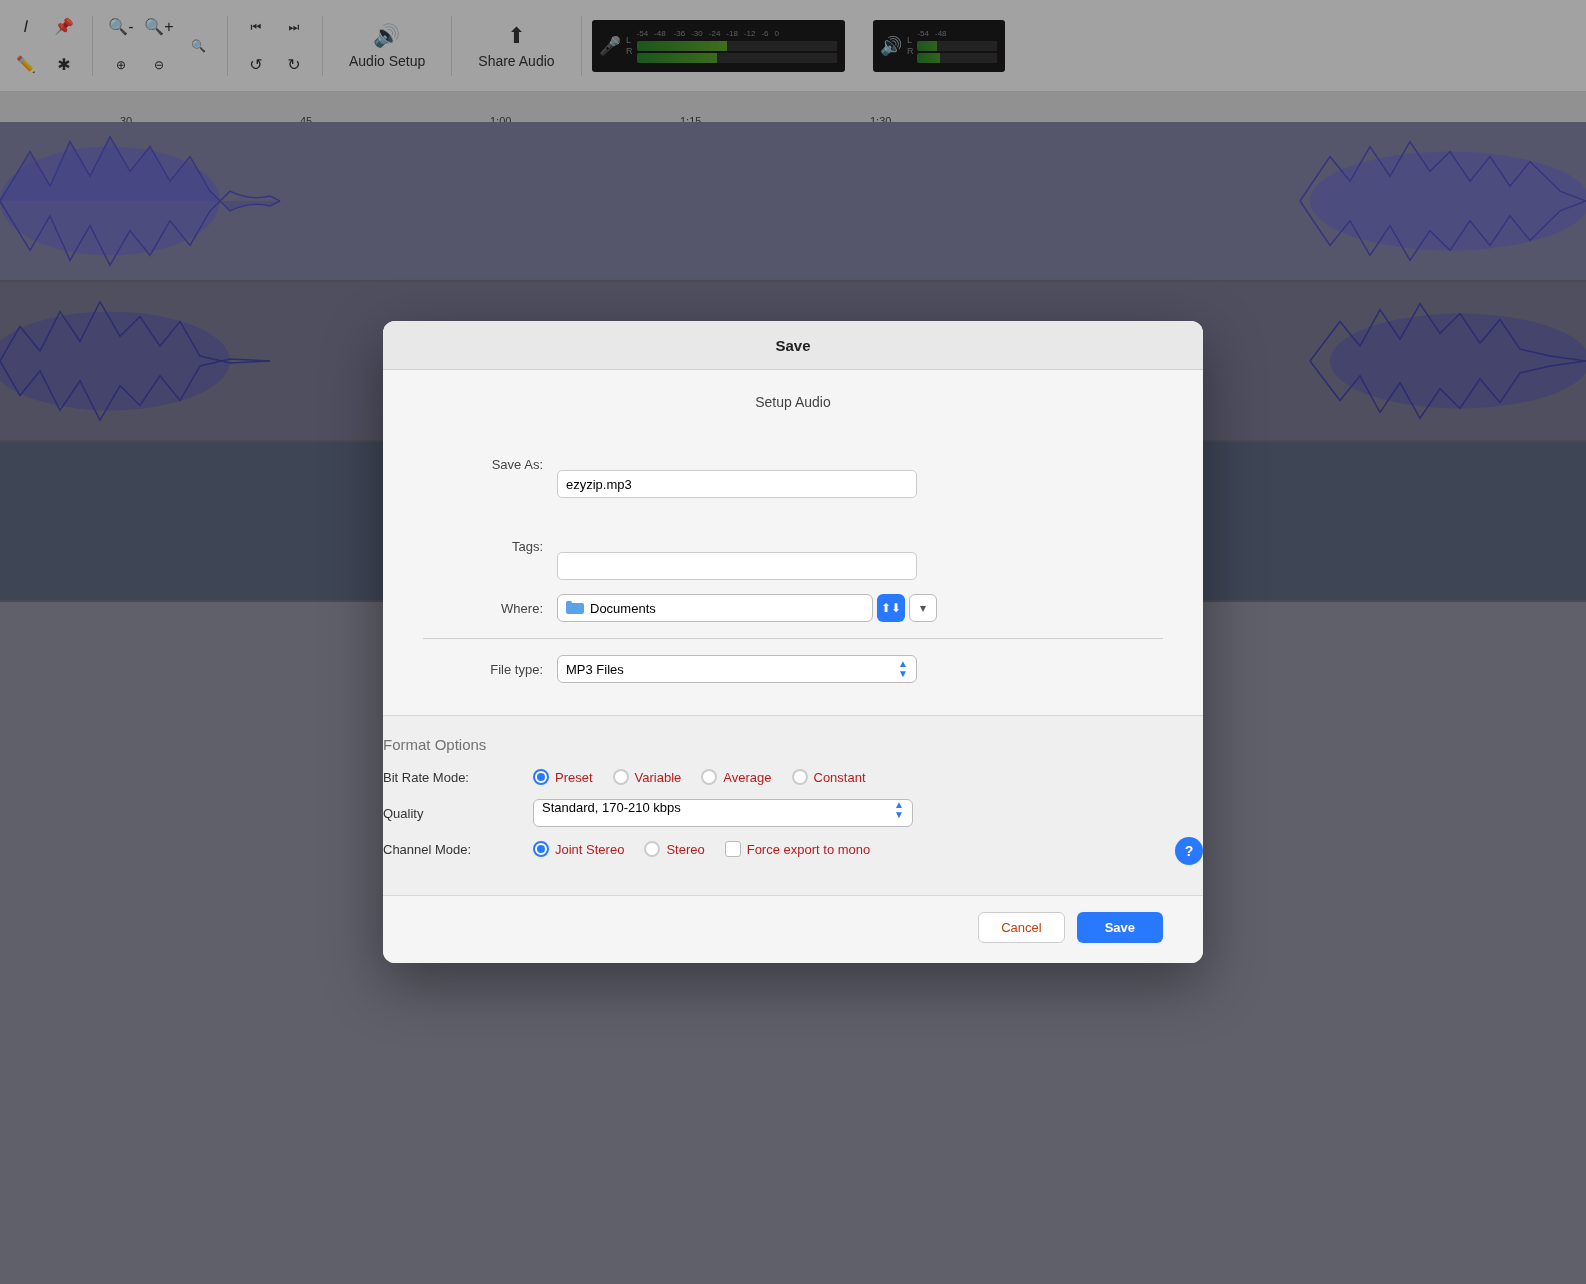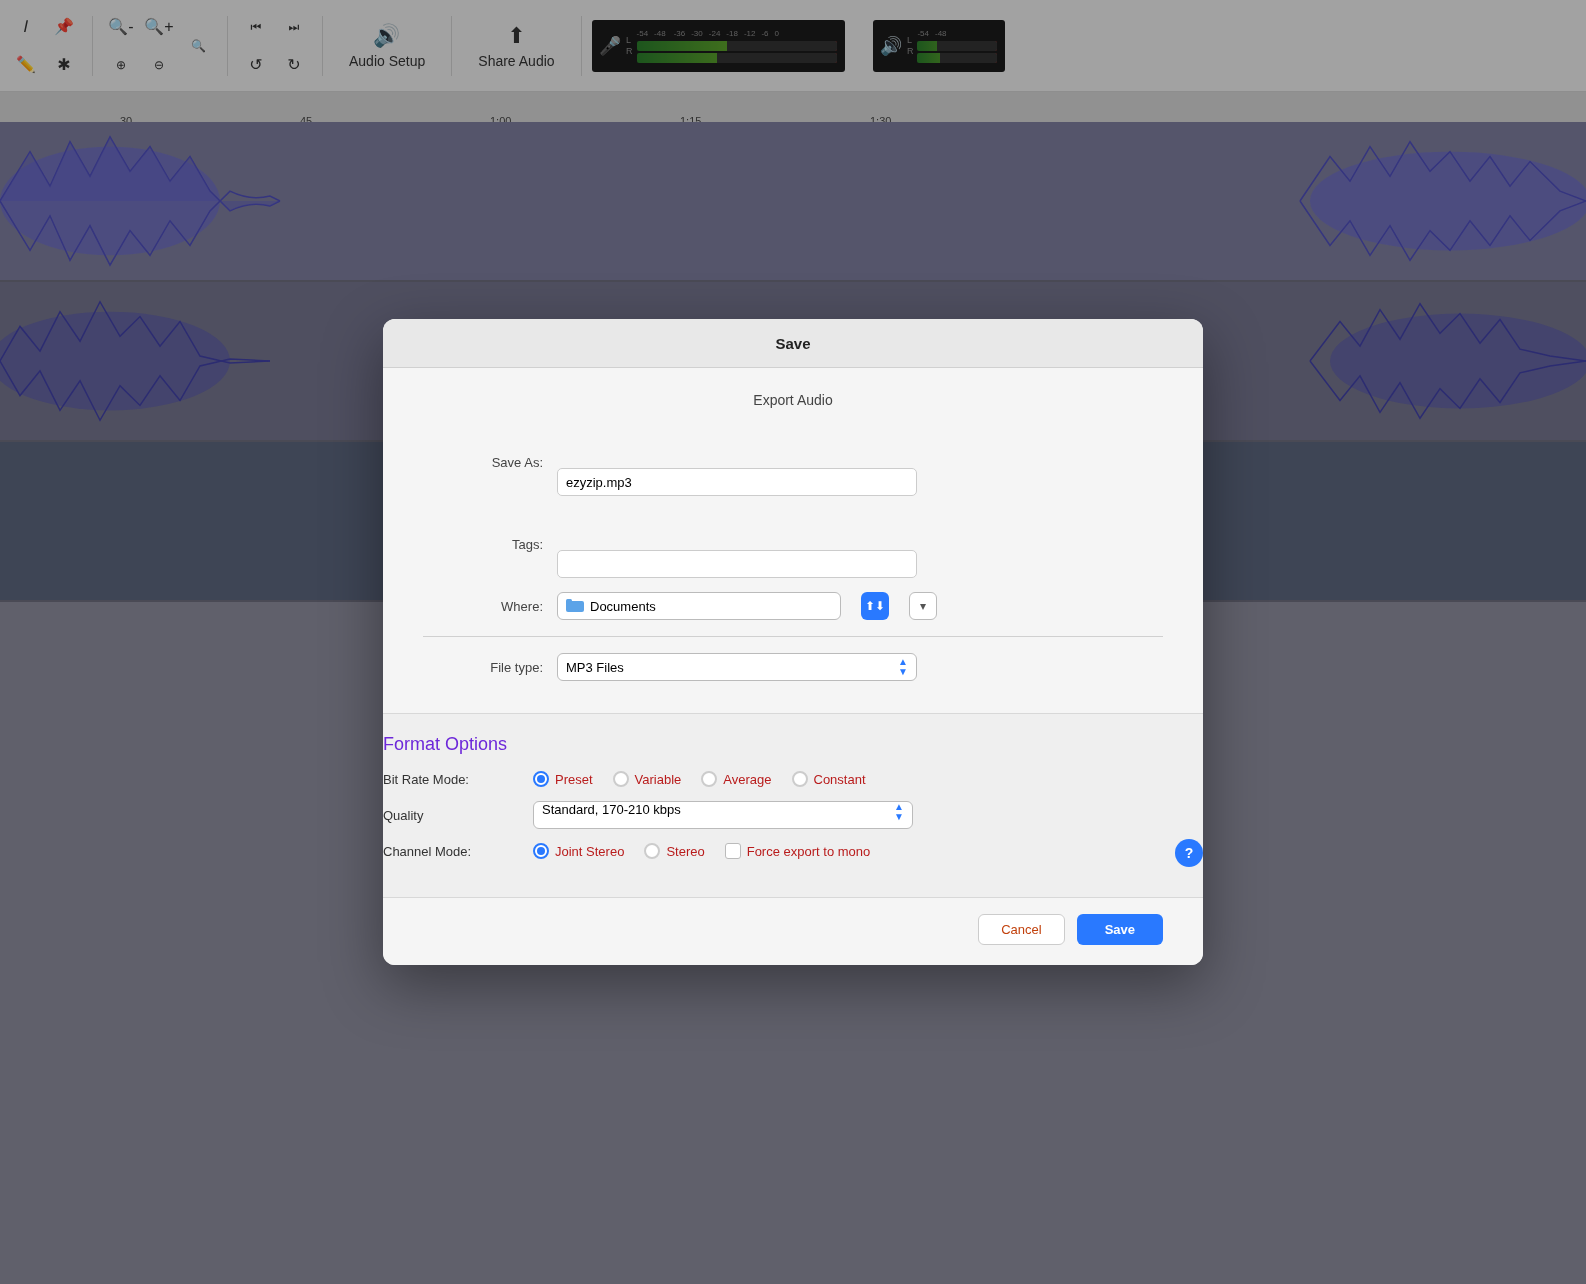--- a/index.html
+++ b/index.html
@@ -189,21 +189,21 @@
       border-radius: 5px;
       padding: 0 8px;
       font-size: 13px;
       background: white;
       outline: none;
       margin-top: 40px;
     }
     .where-row {
       display: flex;
       align-items: center;
-      gap: 20px;
+      gap: 4px;
       flex: 1;
       max-width: 380px;
     }
     .where-select {
       flex: 1;
       height: 28px;
       border: 1px solid #bbb;
       border-radius: 6px;
       font-size: 13px;
       background: white;
@@ -273,22 +273,22 @@
 
     
     .format-options-section {
       background: #efefef;
       margin: 0 -40px;
       padding: 20px 40px 24px;
       border-top: 1px solid #d8d8d8;
       border-bottom: 1px solid #d8d8d8;
     }
     .format-options-title {
-      font-size: 18px;
-      color: #6d28d9;
+      font-size: 15px;
+      color: #737373;
       margin-bottom: 16px;
     }
     .options-row {
       display: flex;
       align-items: center;
       margin-bottom: 14px;
       gap: 0;
     }
     .options-label {
       width: 150px;
@@ -596,21 +596,21 @@
 </div>
 
 <div class="dialog-overlay">
   <div class="dialog">
 
     <div class="dialog-titlebar">
       <span class="dialog-title">Save</span>
     </div>
 
     <div class="dialog-body">
-      <div class="dialog-section-title">Export Audio</div>
+      <div class="dialog-section-title">Setup Audio</div>
 
       <div class="form-row">
         <label class="form-label">Save As:</label>
         <input class="form-input" type="text" value="ezyzip.mp3" style="">
       </div>
 
       <div class="form-row">
         <label class="form-label">Tags:</label>
         <input class="form-input" type="text" style="">
       </div>

